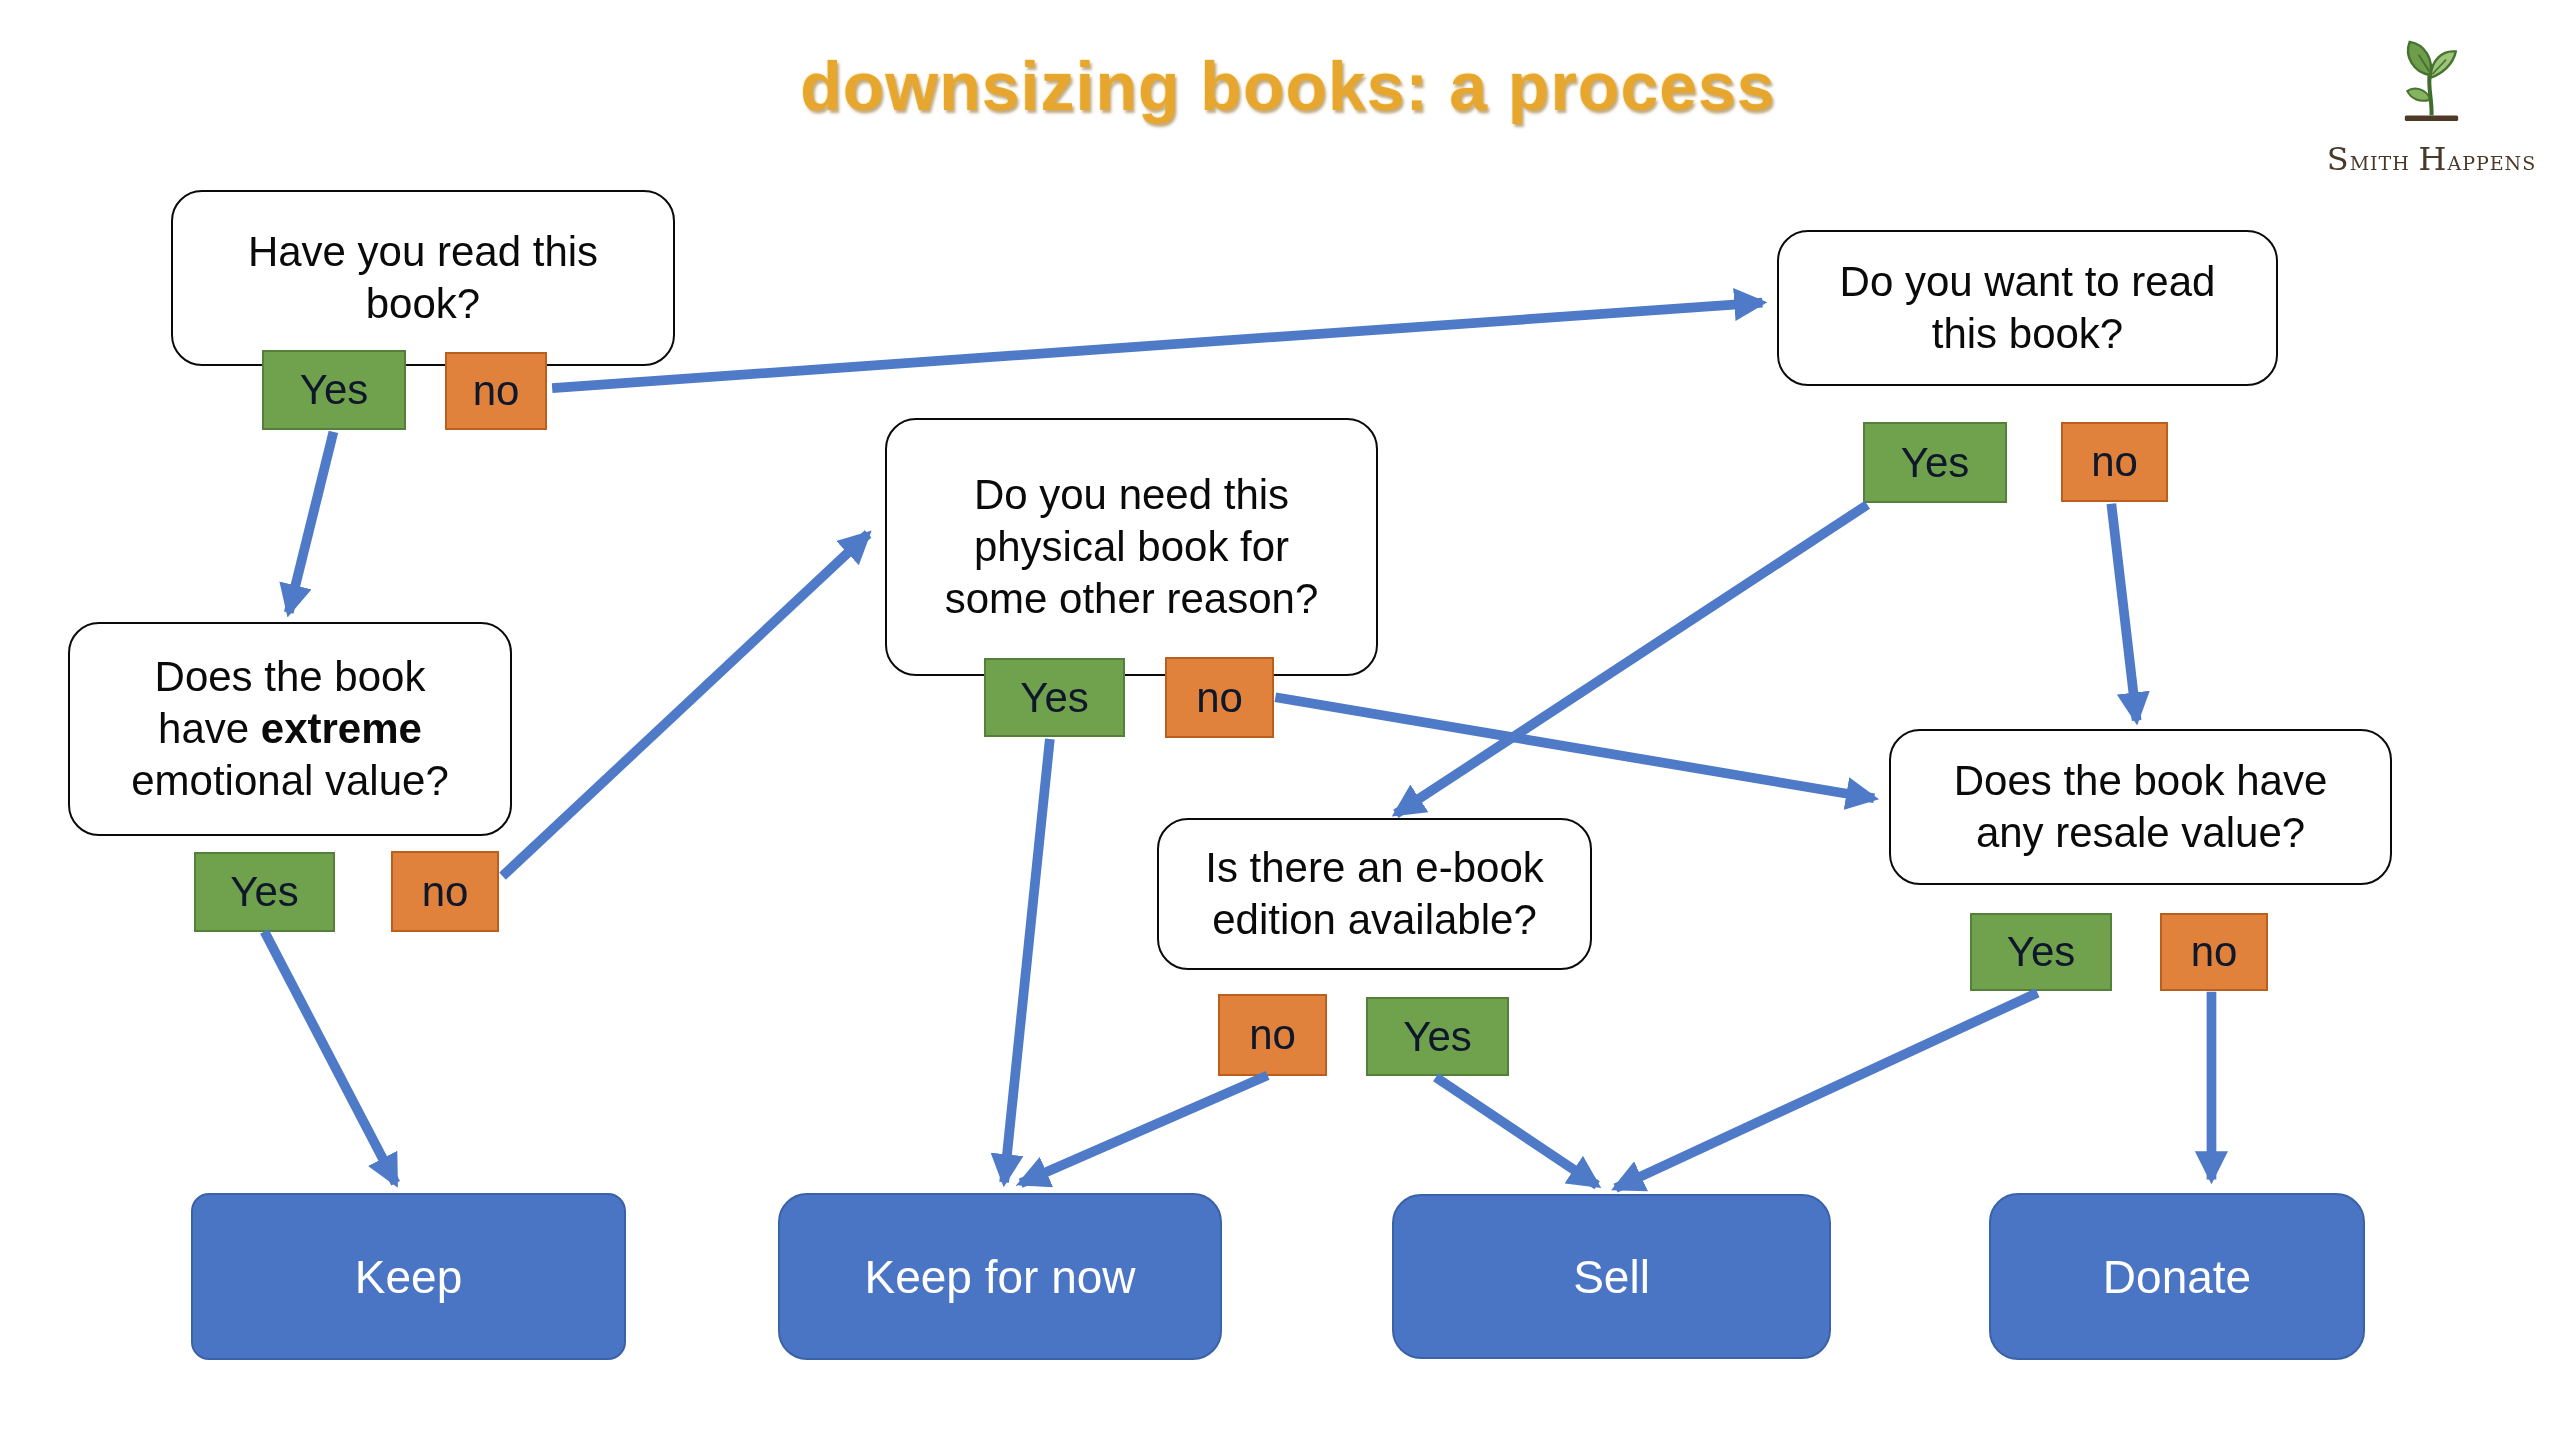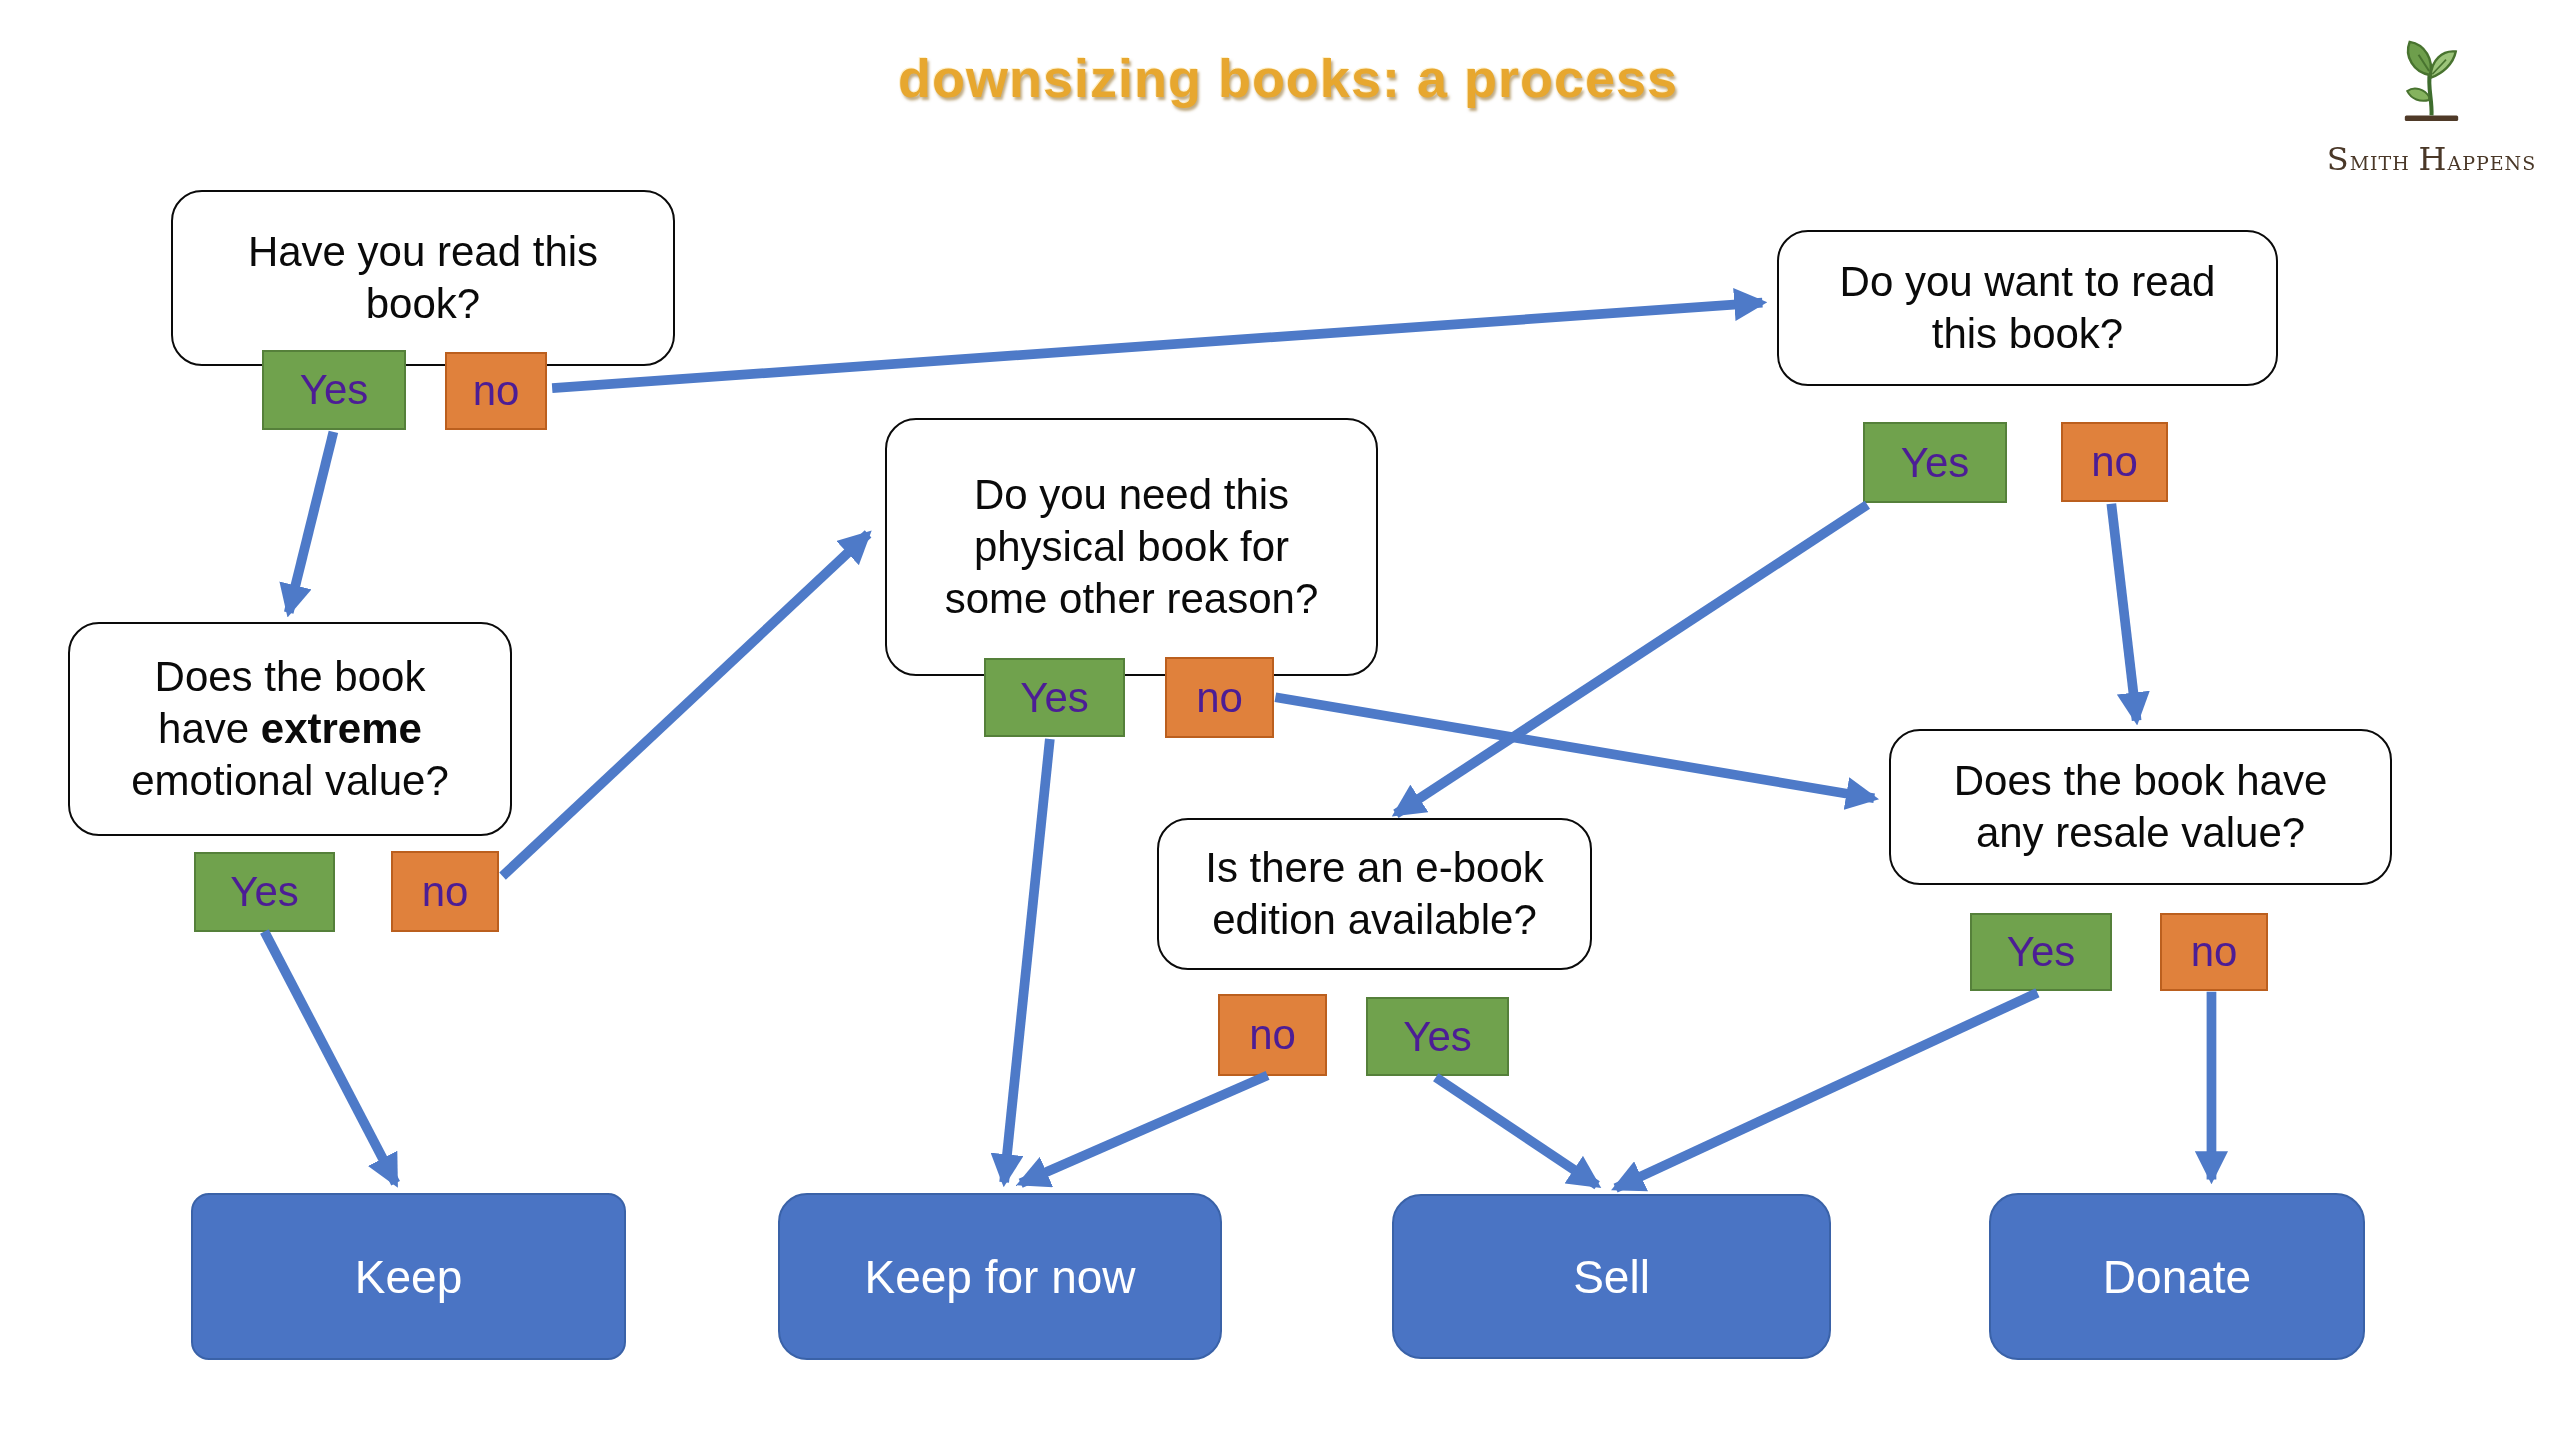--- a/index.html
+++ b/index.html
@@ -7,21 +7,21 @@
     position:relative;
     width:2576px;height:1445px;
     background:#ffffff;
     font-family:"Liberation Sans", sans-serif;
     overflow:hidden;
   }
   
   .title{
     position:absolute;left:0;top:47px;width:2576px;
     text-align:center;
-    font-size:54px;font-weight:700;
+    font-size:68px;font-weight:700;
     color:var(--title_gold);
     text-shadow:1.9px 2.9px 2.9px rgba(130,88,8,0.5), -1px -1px 0 rgba(255,230,160,0.55);
     letter-spacing:1px;
   }
   
   .logo{
     position:absolute;left:2315px;top:35px;width:233px;
     text-align:center;
   }
   .logo svg{display:block;margin:0 auto;}
@@ -45,21 +45,21 @@
     display:flex;align-items:center;justify-content:center;
     text-align:center;
     font-size:42px;line-height:1.24;color:#0a0a0a;
     white-space:pre-line;
     box-sizing:border-box;
   }
   
   .ans{
     position:absolute;
     display:flex;align-items:center;justify-content:center;
-    font-size:42px;color:#4c1d95;
+    font-size:42px;color:#0f172a;
     box-sizing:border-box;
   }
   .ans.green{background:var(--yes_green);border:2.9px solid #55803a;}
   .ans.orange{background:var(--no_orange);border:2.9px solid #bb5f1e;}
   
   .outcome{
     position:absolute;
     background:var(--outcome_blue);
     border:2.9px solid #3a62a8;
     border-radius:29px;

